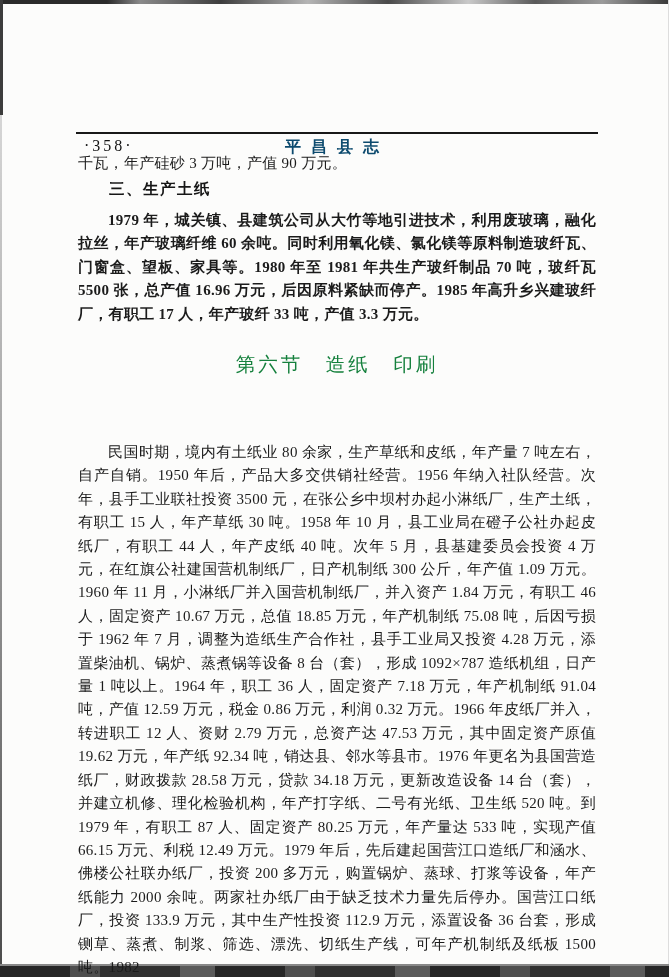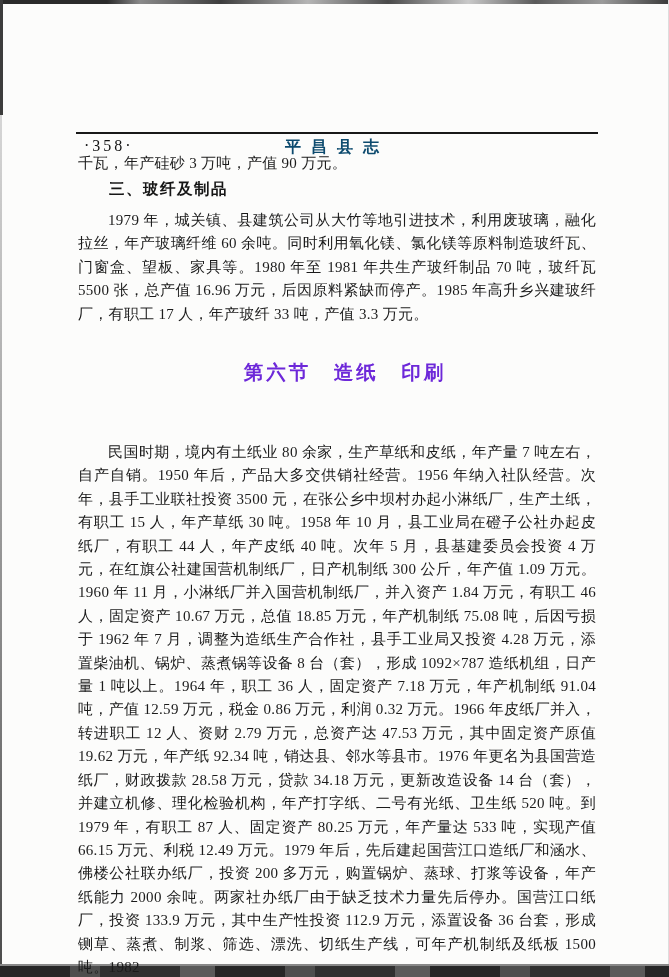--- a/index.html
+++ b/index.html
@@ -77,30 +77,30 @@
   .subheading {
     margin: 0;
     padding-left: 31px;
     font-family: "Liberation Sans", "DejaVu Sans", sans-serif;
     font-weight: bold;
     font-size: 15.5px;
     letter-spacing: 1.5px;
     color: #161616;
   }
   .chapter-heading {
-    margin: 8px;
+    margin: 0;
     text-align: center;
     font-size: 19.5px;
-    font-weight: 700;
+    font-weight: 400;
     letter-spacing: 3px;
-    color: #6d28d9;
+    color: #15803d;
   }
   .blk-continuation { top: 144px; margin-top: 8px; }
   .blk-heading-glass { top: 179px; }
-  .blk-para-glass { top: 209px; }
+  .blk-para-glass { top: 209px; font-weight: bold; }
   .blk-chapter { top: 351px; }
   .blk-heading-paper { top: 410px; }
   .blk-para-paper { top: 441px; }
 </style>
 </head>
 <body>
 
 <div class="page">
 
   <div class="edge edge-top"></div>
@@ -110,21 +110,21 @@
   <div class="edge edge-bottom"></div>
 
   <header class="running-header">
     <span class="page-number">·358·</span>
     <span class="book-title">平昌县志</span>
   </header>
   <div class="header-rule"></div>
 
   <p class="content para blk-continuation">千瓦，年产硅砂 3 万吨，产值 90 万元。</p>
 
-  <h3 class="content subheading blk-heading-glass">三、玻纤及制品</h3>
+  <h3 class="content subheading blk-heading-glass">三、生产土纸</h3>
 
   <p class="content para indent blk-para-glass">1979 年，城关镇、县建筑公司从大竹等地引进技术，利用废玻璃，融化拉丝，年产玻璃纤维 60 余吨。同时利用氧化镁、氯化镁等原料制造玻纤瓦、门窗盒、望板、家具等。1980 年至 1981 年共生产玻纤制品 70 吨，玻纤瓦 5500 张，总产值 16.96 万元，后因原料紧缺而停产。1985 年高升乡兴建玻纤厂，有职工 17 人，年产玻纤 33 吨，产值 3.3 万元。</p>
 
   <h2 class="content chapter-heading blk-chapter">第六节　造纸　印刷</h2>
 
 
   <p class="content para indent blk-para-paper">民国时期，境内有土纸业 80 余家，生产草纸和皮纸，年产量 7 吨左右，自产自销。1950 年后，产品大多交供销社经营。1956 年纳入社队经营。次年，县手工业联社投资 3500 元，在张公乡中坝村办起小淋纸厂，生产土纸，有职工 15 人，年产草纸 30 吨。1958 年 10 月，县工业局在磴子公社办起皮纸厂，有职工 44 人，年产皮纸 40 吨。次年 5 月，县基建委员会投资 4 万元，在红旗公社建国营机制纸厂，日产机制纸 300 公斤，年产值 1.09 万元。1960 年 11 月，小淋纸厂并入国营机制纸厂，并入资产 1.84 万元，有职工 46 人，固定资产 10.67 万元，总值 18.85 万元，年产机制纸 75.08 吨，后因亏损于 1962 年 7 月，调整为造纸生产合作社，县手工业局又投资 4.28 万元，添置柴油机、锅炉、蒸煮锅等设备 8 台（套），形成 1092×787 造纸机组，日产量 1 吨以上。1964 年，职工 36 人，固定资产 7.18 万元，年产机制纸 91.04 吨，产值 12.59 万元，税金 0.86 万元，利润 0.32 万元。1966 年皮纸厂并入，转进职工 12 人、资财 2.79 万元，总资产达 47.53 万元，其中固定资产原值 19.62 万元，年产纸 92.34 吨，销达县、邻水等县市。1976 年更名为县国营造纸厂，财政拨款 28.58 万元，贷款 34.18 万元，更新改造设备 14 台（套），并建立机修、理化检验机构，年产打字纸、二号有光纸、卫生纸 520 吨。到 1979 年，有职工 87 人、固定资产 80.25 万元，年产量达 533 吨，实现产值 66.15 万元、利税 12.49 万元。1979 年后，先后建起国营江口造纸厂和涵水、佛楼公社联办纸厂，投资 200 多万元，购置锅炉、蒸球、打浆等设备，年产纸能力 2000 余吨。两家社办纸厂由于缺乏技术力量先后停办。国营江口纸厂，投资 133.9 万元，其中生产性投资 112.9 万元，添置设备 36 台套，形成铡草、蒸煮、制浆、筛选、漂洗、切纸生产线，可年产机制纸及纸板 1500 吨。1982</p>
 
 </div>
 

